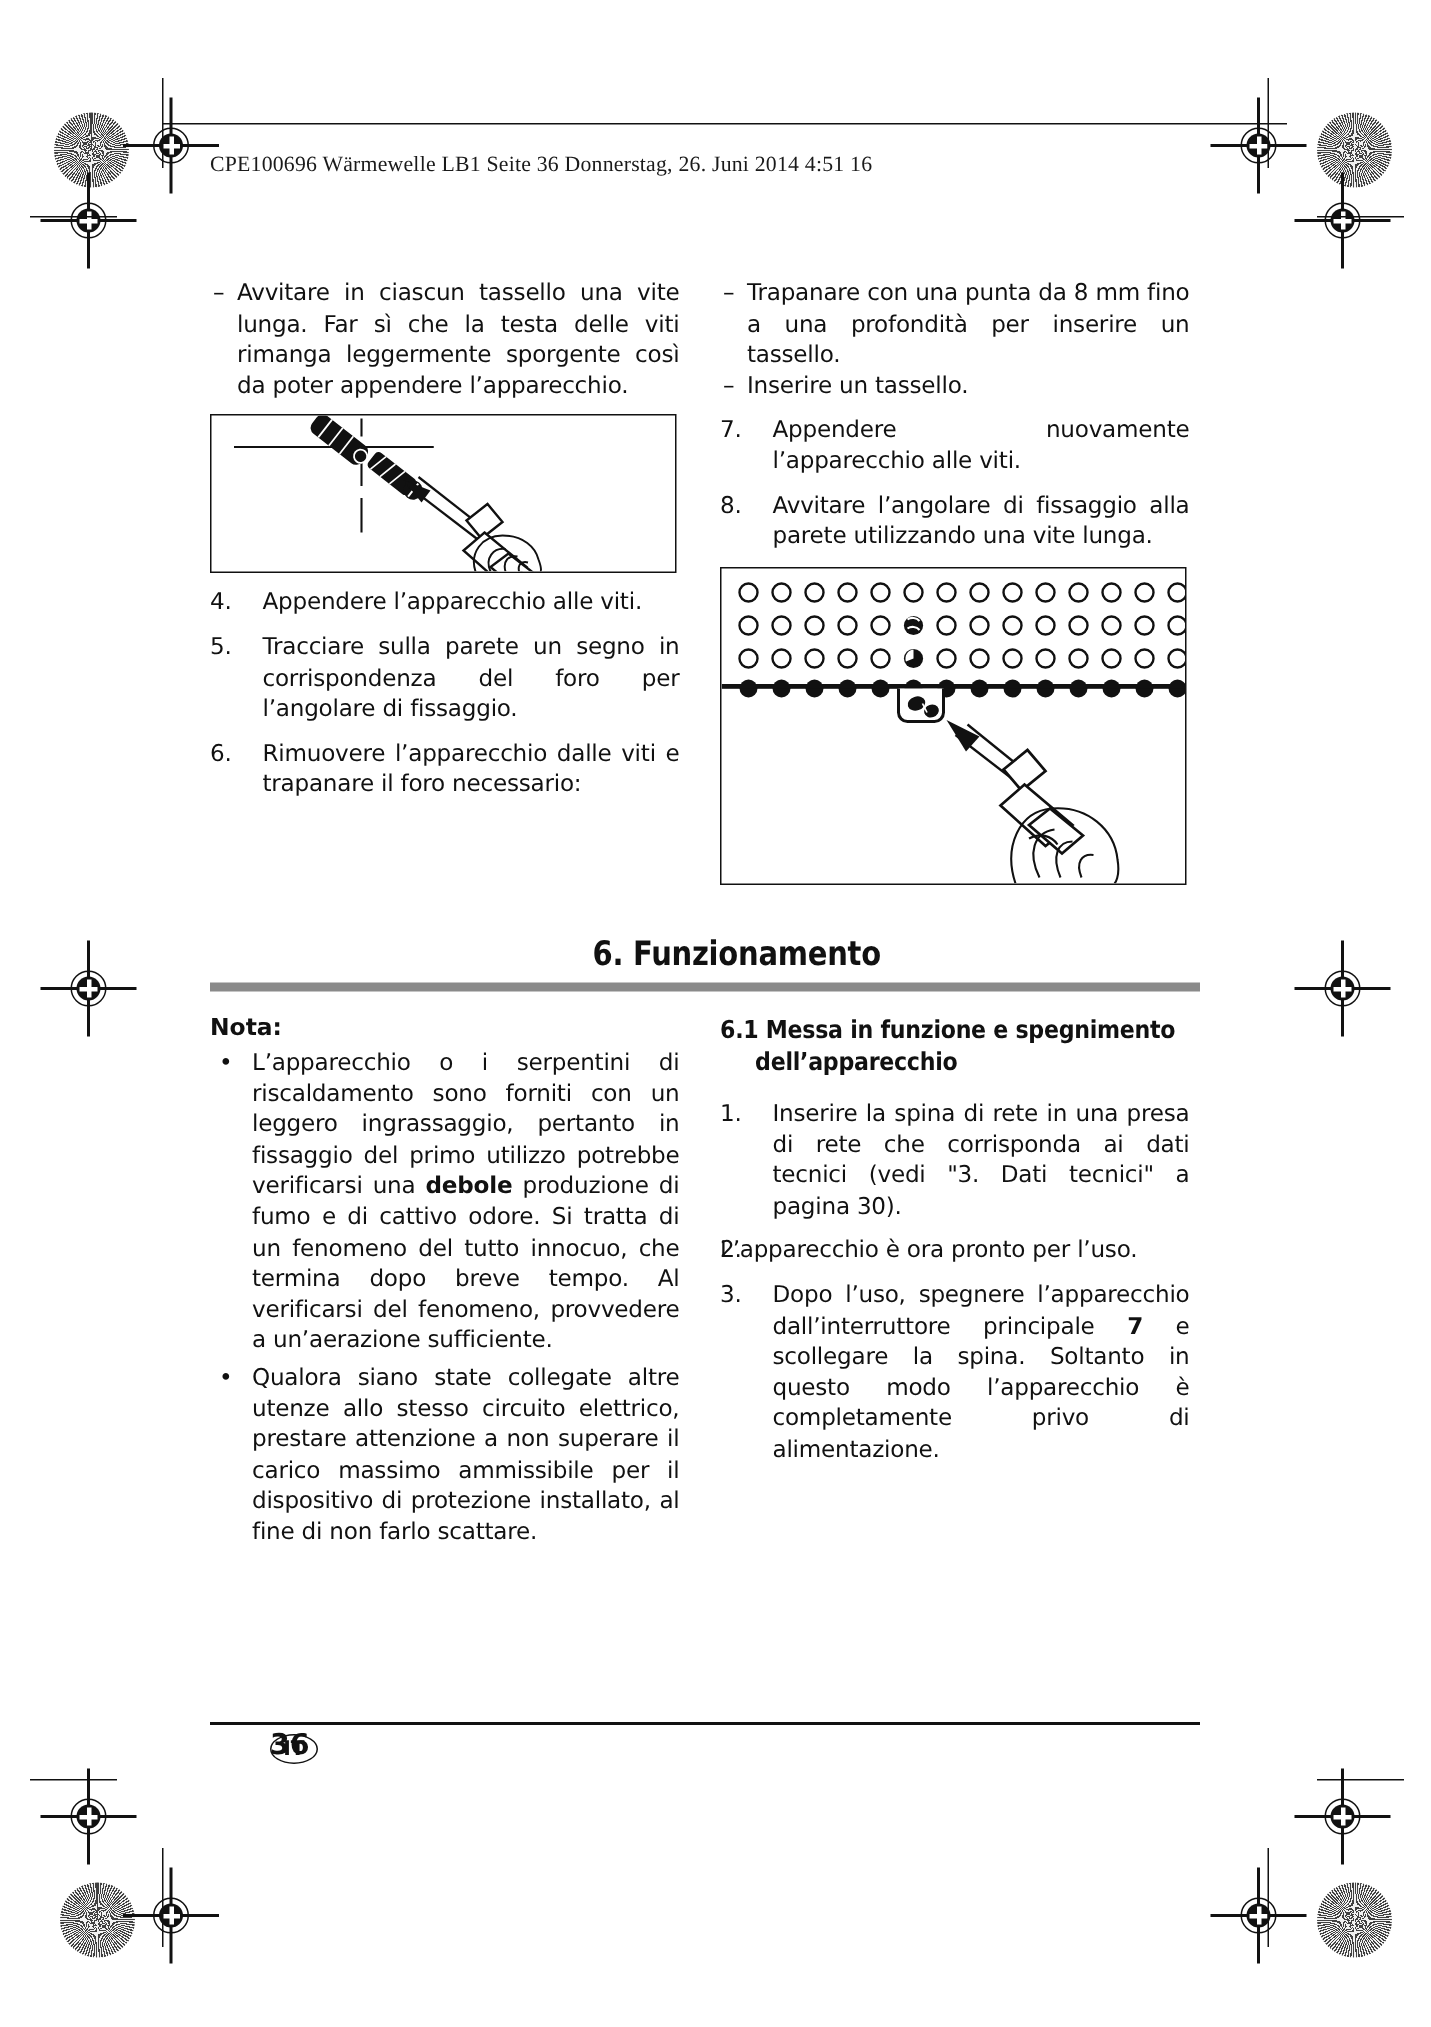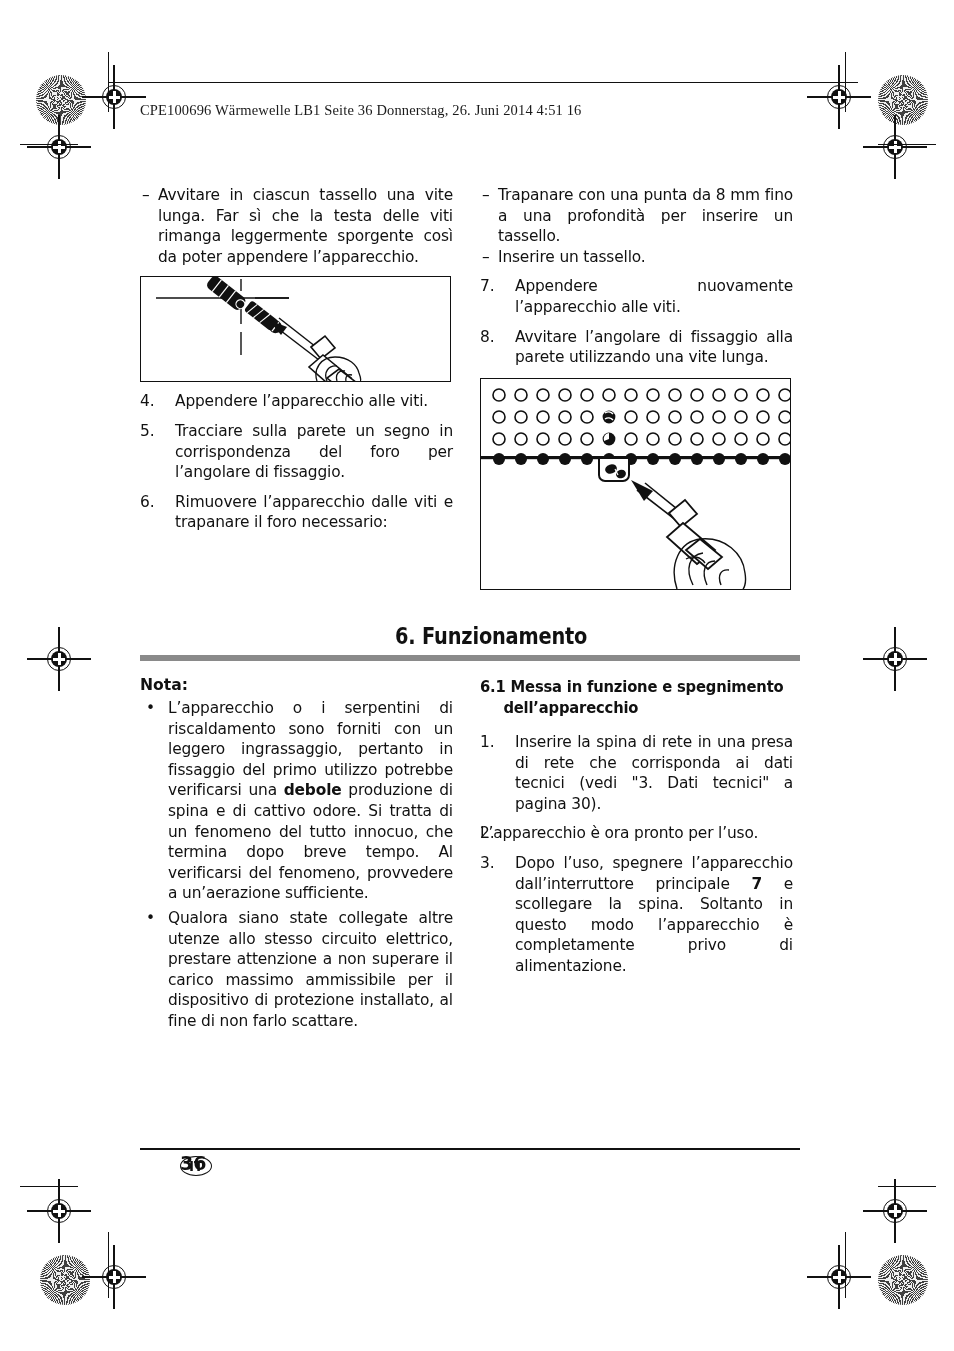--- a/index.html
+++ b/index.html
@@ -425,21 +425,21 @@
   </div>
   <div class="sec-rule"></div>
 
   <div class="lower">
     <div class="col col-left">
 
       <div class="nota-title">Nota:</div>
 
       <div class="para bullet-item">
         <span class="mk">•</span>
-        <span><span>L’apparecchio o i serpentini di riscaldamento sono forniti con un leggero ingrassaggio, pertanto in fissaggio del primo utilizzo potrebbe verificarsi una </span><b>debole</b><span> produzione di spina e di cattivo odore. Si tratta di un fenomeno del tutto innocuo, che termina dopo breve tempo. Al verificarsi del fenomeno, provvedere a un’aerazione sufficiente.</span></span>
+        <span><span>L’apparecchio o i serpentini di riscaldamento sono forniti con un leggero ingrassaggio, pertanto in fissaggio del primo utilizzo potrebbe verificarsi una </span><b>debole</b><span> produzione di fumo e di cattivo odore. Si tratta di un fenomeno del tutto innocuo, che termina dopo breve tempo. Al verificarsi del fenomeno, provvedere a un’aerazione sufficiente.</span></span>
       </div>
 
       <div class="para bullet-item">
         <span class="mk">•</span>
         <span>Qualora siano state collegate altre utenze allo stesso circuito elettrico, prestare attenzione a non superare il carico massimo ammissibile per il dispositivo di protezione installato, al fine di non farlo scattare.</span>
       </div>
     </div>
 
     <div class="col col-right">
 

